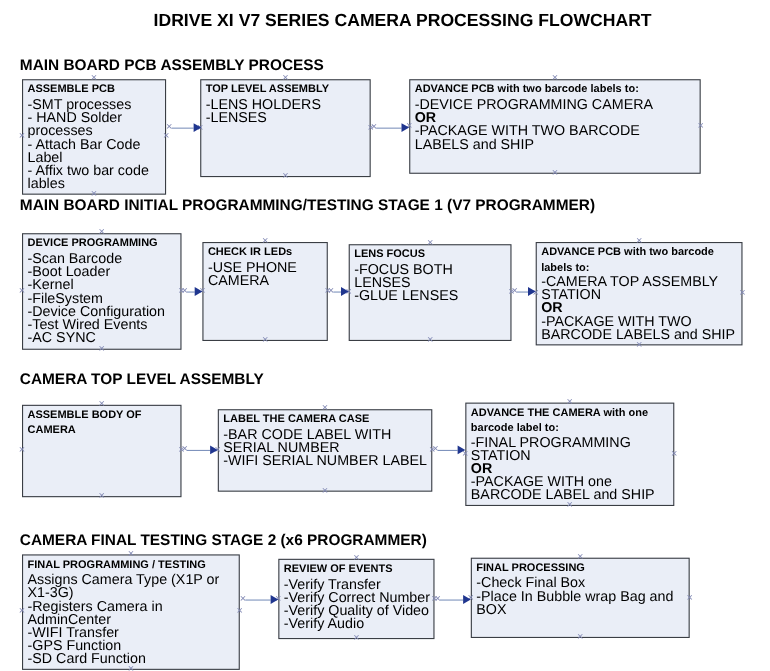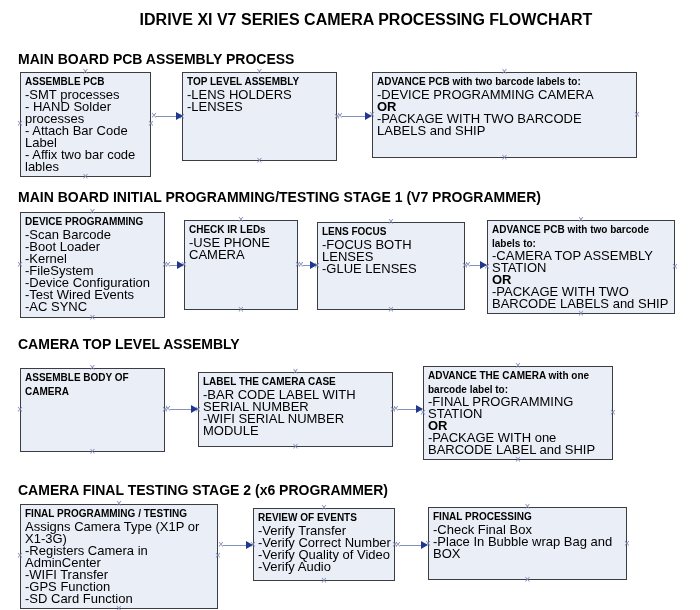--- a/index.html
+++ b/index.html
@@ -75,21 +75,21 @@
         <div class="item">-DEVICE PROGRAMMING CAMERA</div>
         <div class="item bold">OR</div>
         <div class="item">-PACKAGE WITH TWO BARCODE LABELS and SHIP</div>
       </div>
   <span class="handle h-t">×</span>
       <span class="handle h-r">×</span>
       <span class="handle h-b">×</span>
       <span class="handle h-l">×</span>
     </div>
 
-  <div class="section-header" style="left:18px;top:189px">MAIN BOARD INITIAL PROGRAMMING/TESTING STAGE 1 (V7 PROGRAMMER)</div>
+  <div class="section-header" style="left:18px;top:178px">MAIN BOARD INITIAL PROGRAMMING/TESTING STAGE 1 (V7 PROGRAMMER)</div>
   <div class="fc-box" style="left:20px;top:212px;width:145px;min-height:106px">
     <div class="box-title">DEVICE PROGRAMMING</div>
     <div class="box-items">
         <div class="item">-Scan Barcode</div>
         <div class="item">-Boot Loader</div>
         <div class="item">-Kernel</div>
         <div class="item">-FileSystem</div>
         <div class="item">-Device Configuration</div>
         <div class="item">-Test Wired Events</div>
         <div class="item">-AC SYNC</div>
@@ -138,21 +138,21 @@
     <div class="box-title">ASSEMBLE BODY OF CAMERA</div>
   <span class="handle h-t">×</span>
       <span class="handle h-r">×</span>
       <span class="handle h-b">×</span>
       <span class="handle h-l">×</span>
     </div>
   <div class="fc-box" style="left:198px;top:372px;width:195px;min-height:75px">
     <div class="box-title">LABEL THE CAMERA CASE</div>
     <div class="box-items">
         <div class="item">-BAR CODE LABEL WITH SERIAL NUMBER</div>
-        <div class="item">-WIFI SERIAL NUMBER MODULE</div>
+        <div class="item">-WIFI SERIAL NUMBER LABEL</div>
       </div>
   <span class="handle h-t">×</span>
       <span class="handle h-r">×</span>
       <span class="handle h-b">×</span>
       <span class="handle h-l">×</span>
     </div>
   <div class="fc-box" style="left:423px;top:366px;width:190px;min-height:84px">
     <div class="box-title">ADVANCE THE CAMERA with one barcode label to:</div>
     <div class="box-items">
         <div class="item">-FINAL PROGRAMMING STATION</div>

